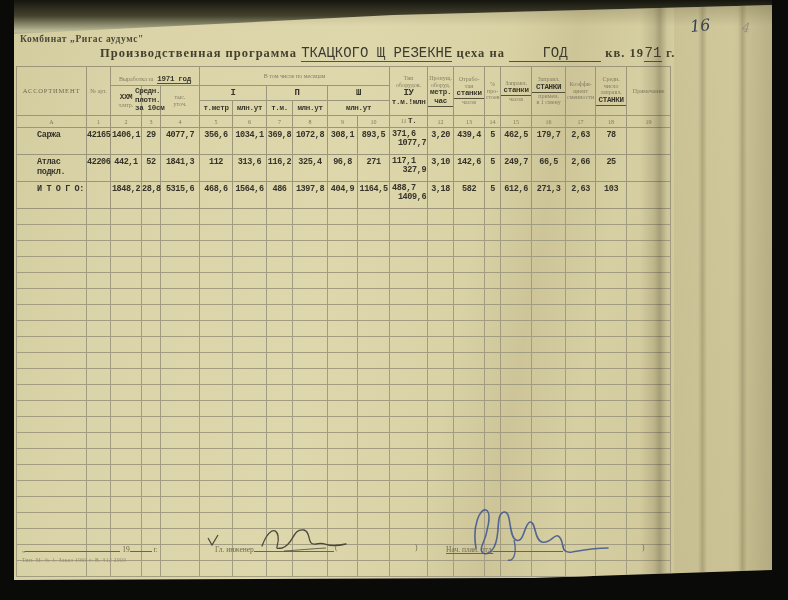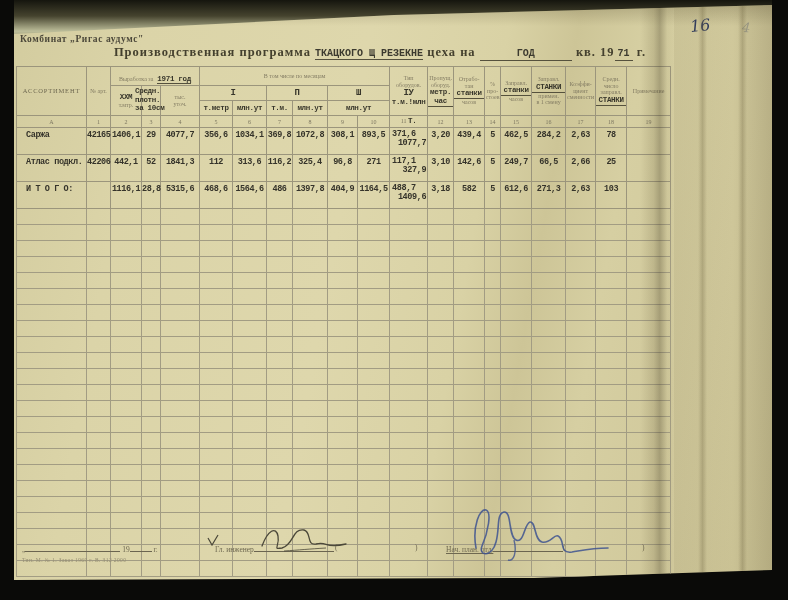--- a/index.html
+++ b/index.html
@@ -22,38 +22,38 @@
     background:linear-gradient(90deg,rgba(100,90,55,0),rgba(100,90,55,.28) 50%,rgba(100,90,55,0));}
   .right-shade{position:absolute;left:660px;top:0;width:98px;height:592px;pointer-events:none;
     background:linear-gradient(90deg,rgba(115,105,65,.10),rgba(115,105,65,.02) 60%,rgba(80,70,40,.18) 100%);}
   .typed{font-family:"Liberation Mono","DejaVu Sans Mono",monospace;color:#3c3a2f;letter-spacing:-0.3px;}
   .tu{border-bottom:1px solid #55513d;}
 
   .org-line{position:absolute;left:6px;top:34px;font-size:9.5px;font-weight:bold;
     letter-spacing:.6px;color:#4c483a;}
   .title{position:absolute;left:86px;top:45px;width:560px;text-align:center;white-space:nowrap;
     color:#44402e;font-size:12.5px;font-weight:bold;letter-spacing:1px;}
-  .title .typed{font-size:10px;font-weight:bold;letter-spacing:0;}
+  .title .typed{font-size:14px;font-weight:normal;letter-spacing:0;}
   .title .blank{display:inline-block;border-bottom:1px solid #55513d;text-align:center;}
 
   table.form{position:absolute;left:2px;top:66px;width:642px;border-collapse:collapse;table-layout:fixed;
     border:1.5px solid #6f6a54;}
   table.form td,table.form th{border:1px solid #9b957c;padding:0;overflow:visible;vertical-align:middle;}
   thead th{font-weight:normal;}
   .ph{font-family:"Liberation Serif",serif;font-size:6px;line-height:1.1;color:#837c63;}
   .th-assort{font-size:6.5px;letter-spacing:.8px;color:#6e6850;}
   .tt{font-family:"Liberation Mono","DejaVu Sans Mono",monospace;font-size:7.5px;line-height:1.15;
       color:#38362b;letter-spacing:-0.3px;font-weight:bold;}
   .rom{font-size:9px;}
   .idx td{height:11px;font-size:6px;color:#7d7761;text-align:center;font-family:"Liberation Serif",serif;line-height:1;}
   .h1{height:17px}.h2{height:15px}.h3{height:15px}
   tr.data td{height:24px;vertical-align:top;padding-top:2px;text-align:center;
     font-family:"Liberation Mono","DejaVu Sans Mono",monospace;font-size:8.5px;color:#35332a;
     letter-spacing:-0.4px;font-weight:bold;}
-  tr.data td.name{text-align:left;padding-left:9px;margin-left:32px;}
+  tr.data td.name{text-align:left;padding-left:20px;margin-left:32px;}
   tr.filler td{height:15px;border-color:#a29c83;}
   .frac div{line-height:1.05;}
   .frac .ftop{text-align:left;padding-left:2px;}
   .frac .fbot{text-align:right;padding-right:1px;}
   .ov{position:absolute;left:-7px;top:1px;width:46px;text-align:left;z-index:3;}
   .relpos{position:relative;}
 
   .footer-item{position:absolute;top:543px;font-size:7.5px;color:#6e6850;white-space:nowrap;}
   .blankline{display:inline-block;border-bottom:1px solid #6b6550;height:8px;}
   .print-note{position:absolute;left:8px;top:557px;font-size:5.5px;color:#948d72;letter-spacing:.4px;}
@@ -218,21 +218,21 @@
           <td>308,1</td>
           <td>893,5</td>
           <td class="frac">
             <div class="ftop">371,6</div>
             <div class="fbot">1077,7</div>
           </td>
           <td>3,20</td>
           <td>439,4</td>
           <td>5</td>
           <td>462,5</td>
-          <td>284,2</td>
+          <td>179,7</td>
           <td>2,63</td>
           <td>78</td>
           <td></td>
         </tr>
 
         <tr class="data">
           <td class="name">Атлас подкл.</td>
           <td>42206</td>
           <td>442,1</td>
           <td>52</td>
@@ -253,21 +253,21 @@
           <td>249,7</td>
           <td>66,5</td>
           <td>2,66</td>
           <td>25</td>
           <td></td>
         </tr>
 
         <tr class="data">
           <td class="name">И Т О Г О:</td>
           <td></td>
-          <td>1116,1</td>
+          <td>1848,2</td>
           <td>28,8</td>
           <td>5315,6</td>
           <td>468,6</td>
           <td>1564,6</td>
           <td>486</td>
           <td>1397,8</td>
           <td>404,9</td>
           <td>1164,5</td>
           <td class="frac">
             <div class="ftop">488,7</div>

